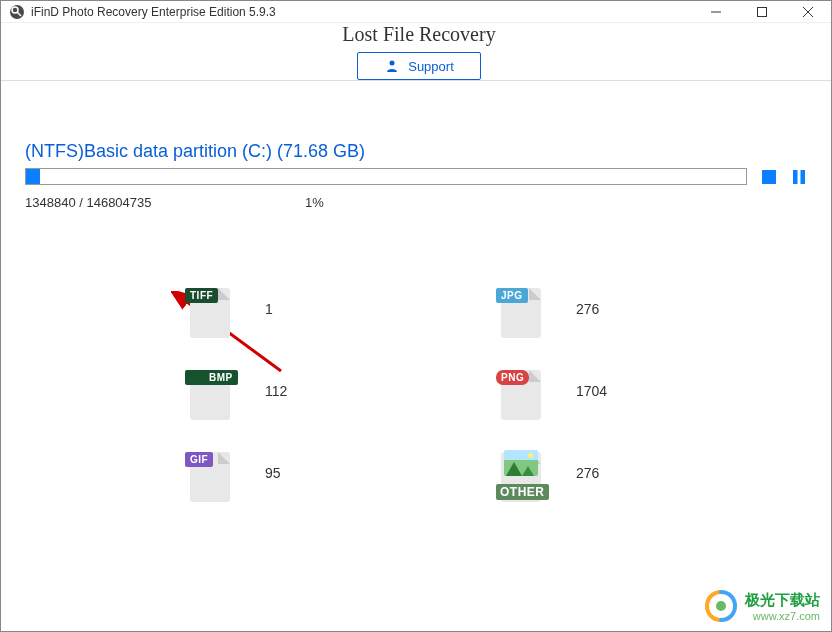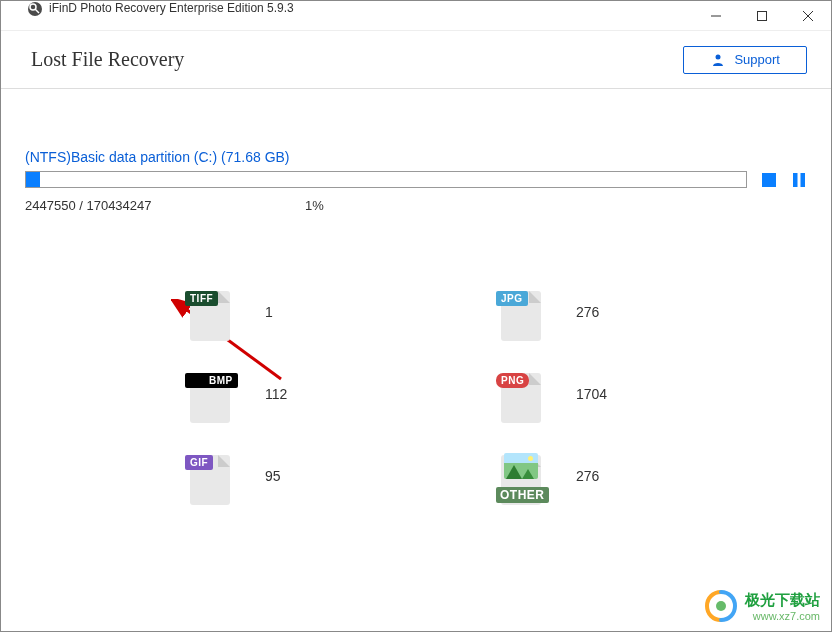--- a/index.html
+++ b/index.html
@@ -1,30 +1,30 @@
 <!DOCTYPE html>
 <html><head>
   <meta charset="utf-8">
   <style>
     * { margin: 0; padding: 0; box-sizing: border-box; }
     body { font-family: "Segoe UI", Tahoma, sans-serif; font-size: 13px; background: #fff; width: 832px; height: 632px; overflow: hidden; border: 1px solid #888; }
     
-    .titlebar { height: 30px; display: flex; align-items: flex-start; padding-left: 26px; background: #fff; border-bottom: 1px solid #eee; }
+    .titlebar { height: 22px; display: flex; align-items: center; padding-left: 8px; background: #fff; border-bottom: 1px solid #eee; }
     .titlebar-icon { width: 16px; height: 16px; margin-right: 6px; }
     .titlebar-text { flex: 1; font-size: 12px; color: #333; }
     .titlebar-controls { display: flex; height: 100%; }
     .titlebar-btn { width: 46px; display: flex; align-items: center; justify-content: center; cursor: pointer; }
     
-    .header { height: 58px; display: flex; align-items: center; padding: 0 24px 0 30px; border-bottom: 1px solid #ddd; }
+    .header { height: 58px; display: flex; align-items: center; padding: 0 24px 0 30px; border-bottom: 1px solid #ddd; flex-direction: column; }
     .header-title { flex: 1; font-family: "Times New Roman", serif; font-size: 20px; color: #333; }
     .support-btn { border: 1px solid #0a5fd7; color: #0a5fd7; background: #fff; padding: 5px 26px; font-size: 13px; cursor: pointer; display: flex; align-items: center; gap: 8px; border-radius: 2px; justify-content: space-between; }
     
     .content { padding: 60px 24px 0 24px; position: relative; }
     
-    .partition-label { color: #0a5fd7; font-size: 14px; font-weight: 500; margin-bottom: 6px; }
+    .partition-label { color: #0a5fd7; font-size: 18px; font-weight: 500; margin-bottom: 6px; }
     
     .progress-row { display: flex; align-items: center; gap: 14px; }
     .progress-bar { flex: 1; height: 17px; border: 1px solid #999; background: #fff; position: relative; }
     .progress-fill { height: 100%; background: #0a7fff; width: 2%; }
     .control-icon { cursor: pointer; display: flex; align-items: center; }
     
     .stats-row { display: flex; margin-top: 10px; font-size: 13px; color: #333; }
     .stat-processed { width: 280px; }
     .stat-remaining { flex: 1; }
     .stat-percent { width: 80px; }
@@ -32,21 +32,21 @@
     .file-grid { display: grid; grid-template-columns: 1fr 1fr; column-gap: 120px; row-gap: 24px; margin-top: 70px; padding: 0 120px 0 160px; }
     .file-item { display: flex; align-items: center; gap: 30px; }
     .file-icon-wrap { width: 50px; height: 58px; position: relative; }
     .file-count { font-size: 14px; color: #333; }
     
     .page-doc { width: 40px; height: 50px; background: #e8e8e8; border-radius: 3px 3px 3px 3px; position: absolute; bottom: 0; left: 5px; }
     .page-doc::before { content: ""; position: absolute; top: 0; right: 0; width: 12px; height: 12px; background: #ccc; border-radius: 0 3px 0 0; clip-path: polygon(0 0, 100% 100%, 0 100%); }
     .badge { position: absolute; top: 8px; left: 0; padding: 2px 5px; font-size: 10px; font-weight: bold; color: #fff; border-radius: 2px; letter-spacing: 0.5px; }
     .badge.tiff { background: #1a4d2e; }
     .badge.jpg { background: #4aa8d8; }
-    .badge.bmp { background: #000000; padding-left: 24px; }
+    .badge.bmp { background: #14532d; padding-left: 24px; }
     .badge.png { background: #d84343; border-radius: 7px; }
     .badge.gif { background: #7e57c2; text-align: right; }
     .badge.other { background: #5c8a5c; top: auto; bottom: 2px; font-size: 12px; padding: 1px 4px; }
     
     .other-img { position: absolute; top: 6px; left: 8px; right: 8px; height: 26px; background: linear-gradient(180deg, #b3e5fc 40%, #81c784 40%); border-radius: 2px; overflow: hidden; }
     .other-img::before { content: ""; position: absolute; bottom: 0; left: 2px; width: 0; height: 0; border-left: 8px solid transparent; border-right: 8px solid transparent; border-bottom: 14px solid #2e7d32; }
     .other-img::after { content: ""; position: absolute; bottom: 0; right: 4px; width: 0; height: 0; border-left: 6px solid transparent; border-right: 6px solid transparent; border-bottom: 10px solid #388e3c; }
     .sun { position: absolute; top: 3px; right: 5px; width: 5px; height: 5px; background: #fff176; border-radius: 50%; }
     
     .arrow { position: absolute; top: 210px; left: 170px; pointer-events: none; }
@@ -111,21 +111,21 @@
     </div>
     <div class="control-icon">
       <svg width="16" height="16" viewBox="0 0 16 16">
           <rect x="2" y="1" width="4.5" height="14" fill="#0a7fff"></rect>
           <rect x="9.5" y="1" width="4.5" height="14" fill="#0a7fff"></rect>
         </svg>
     </div>
   </div>
 
   <div class="stats-row">
-    <div class="stat-processed">2447550 / 170434247</div>
+    <div class="stat-processed">1348840 / 146804735</div>
     <div class="stat-percent">1%</div>
   </div>
 
   <svg class="arrow" width="120" height="90" viewBox="0 0 120 90">
     <defs>
         <marker id="ah" markerWidth="10" markerHeight="10" refX="2" refY="3" orient="auto">
           <path d="M0,0 L0,6 L8,3 z" fill="#d00000"></path>
         </marker>
       </defs>
     <line x1="110" y1="80" x2="12" y2="8" stroke="#d00000" stroke-width="3" marker-end="url(#ah)"></line>

